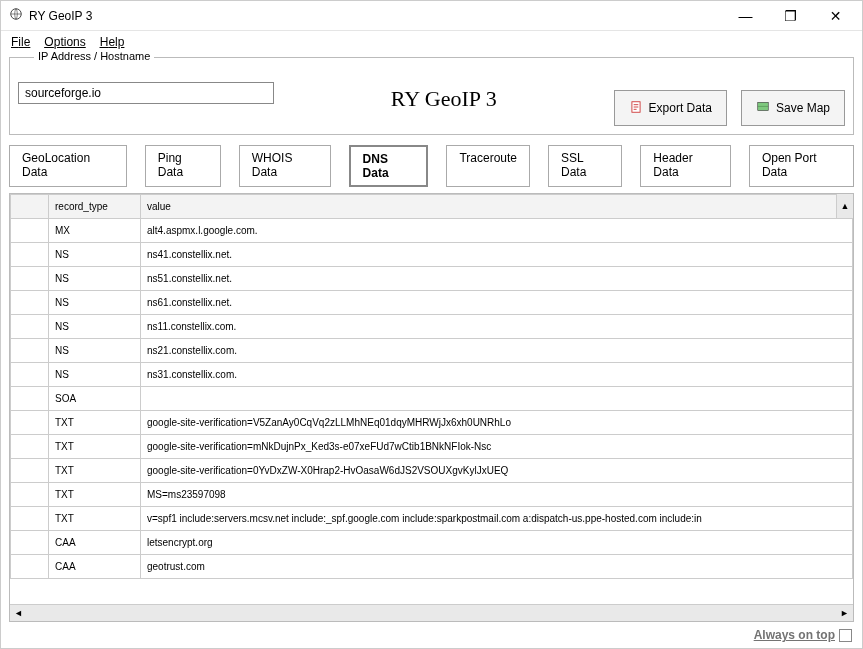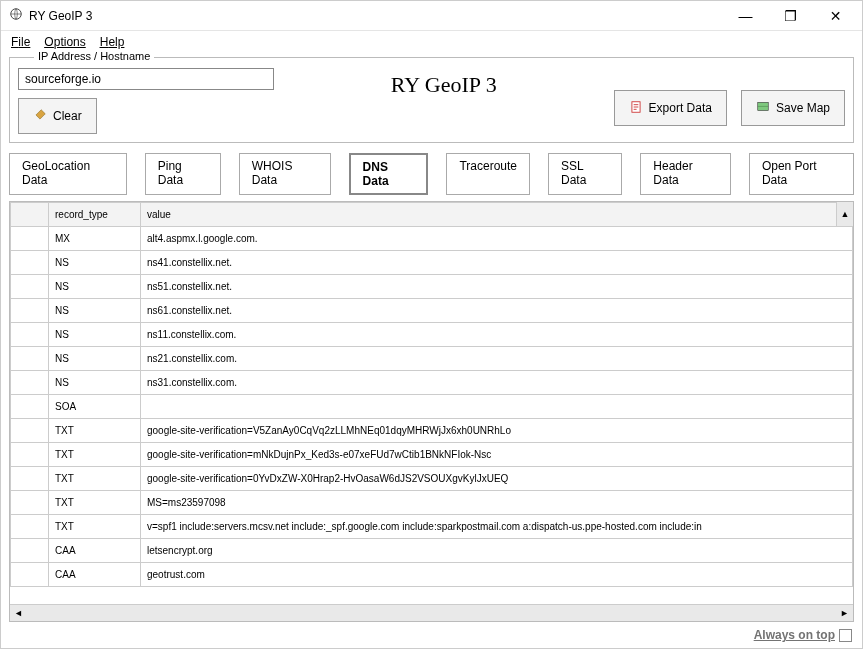--- a/index.html
+++ b/index.html
@@ -53,21 +53,21 @@
     .legend {
       position: absolute;
       top: -8px; left: 6px;
       background: #fff;
       padding: 0 4px;
       font-size: 11px;
       margin-left: 18px;
     }
     .top-row {
       display: flex;
-      align-items: flex-start;
+      align-items: center;
       gap: 12px;
     }
     .left-col { flex: 0 0 auto; }
     .input-hostname {
       width: 256px;
       height: 22px;
       border: 1px solid #888;
       padding: 2px 6px;
       font-size: 12px;
       display: block;
@@ -220,28 +220,20 @@
   <span class="menuitem"><span class="ul"><span style="text-decoration:underline">O</span>ptions</span></span>
   <span class="menuitem"><span class="ul"><span style="text-decoration:underline">H</span>elp</span></span>
 </div>
 
 <div class="fieldset-wrap">
   <div class="legend">IP Address / Hostname</div>
   <div class="top-row">
     <div class="left-col">
       <input class="input-hostname" value="sourceforge.io" style="">
       <div class="btn-row">
-        <button class="btn light">
-          <span>
-            <svg class="ico" viewBox="0 0 24 24">
-                <path d="M14 3l-9 9 7 7 9-9z" fill="#d9a441" stroke="#8a6a20" stroke-width="1"></path>
-              </svg>
-          </span>
-          <span>Clear</span>
-        </button>
       </div>
     </div>
     <div class="app-title">RY GeoIP 3</div>
     <div class="right-btns">
       <button class="btn light">
         <span>
           <svg class="ico" viewBox="0 0 24 24">
               <rect x="5" y="3" width="14" height="18" fill="#fff" stroke="#c33" stroke-width="1.5"></rect>
               <path d="M8 8h8M8 12h8M8 16h5" stroke="#c33" stroke-width="1.5"></path>
             </svg>

